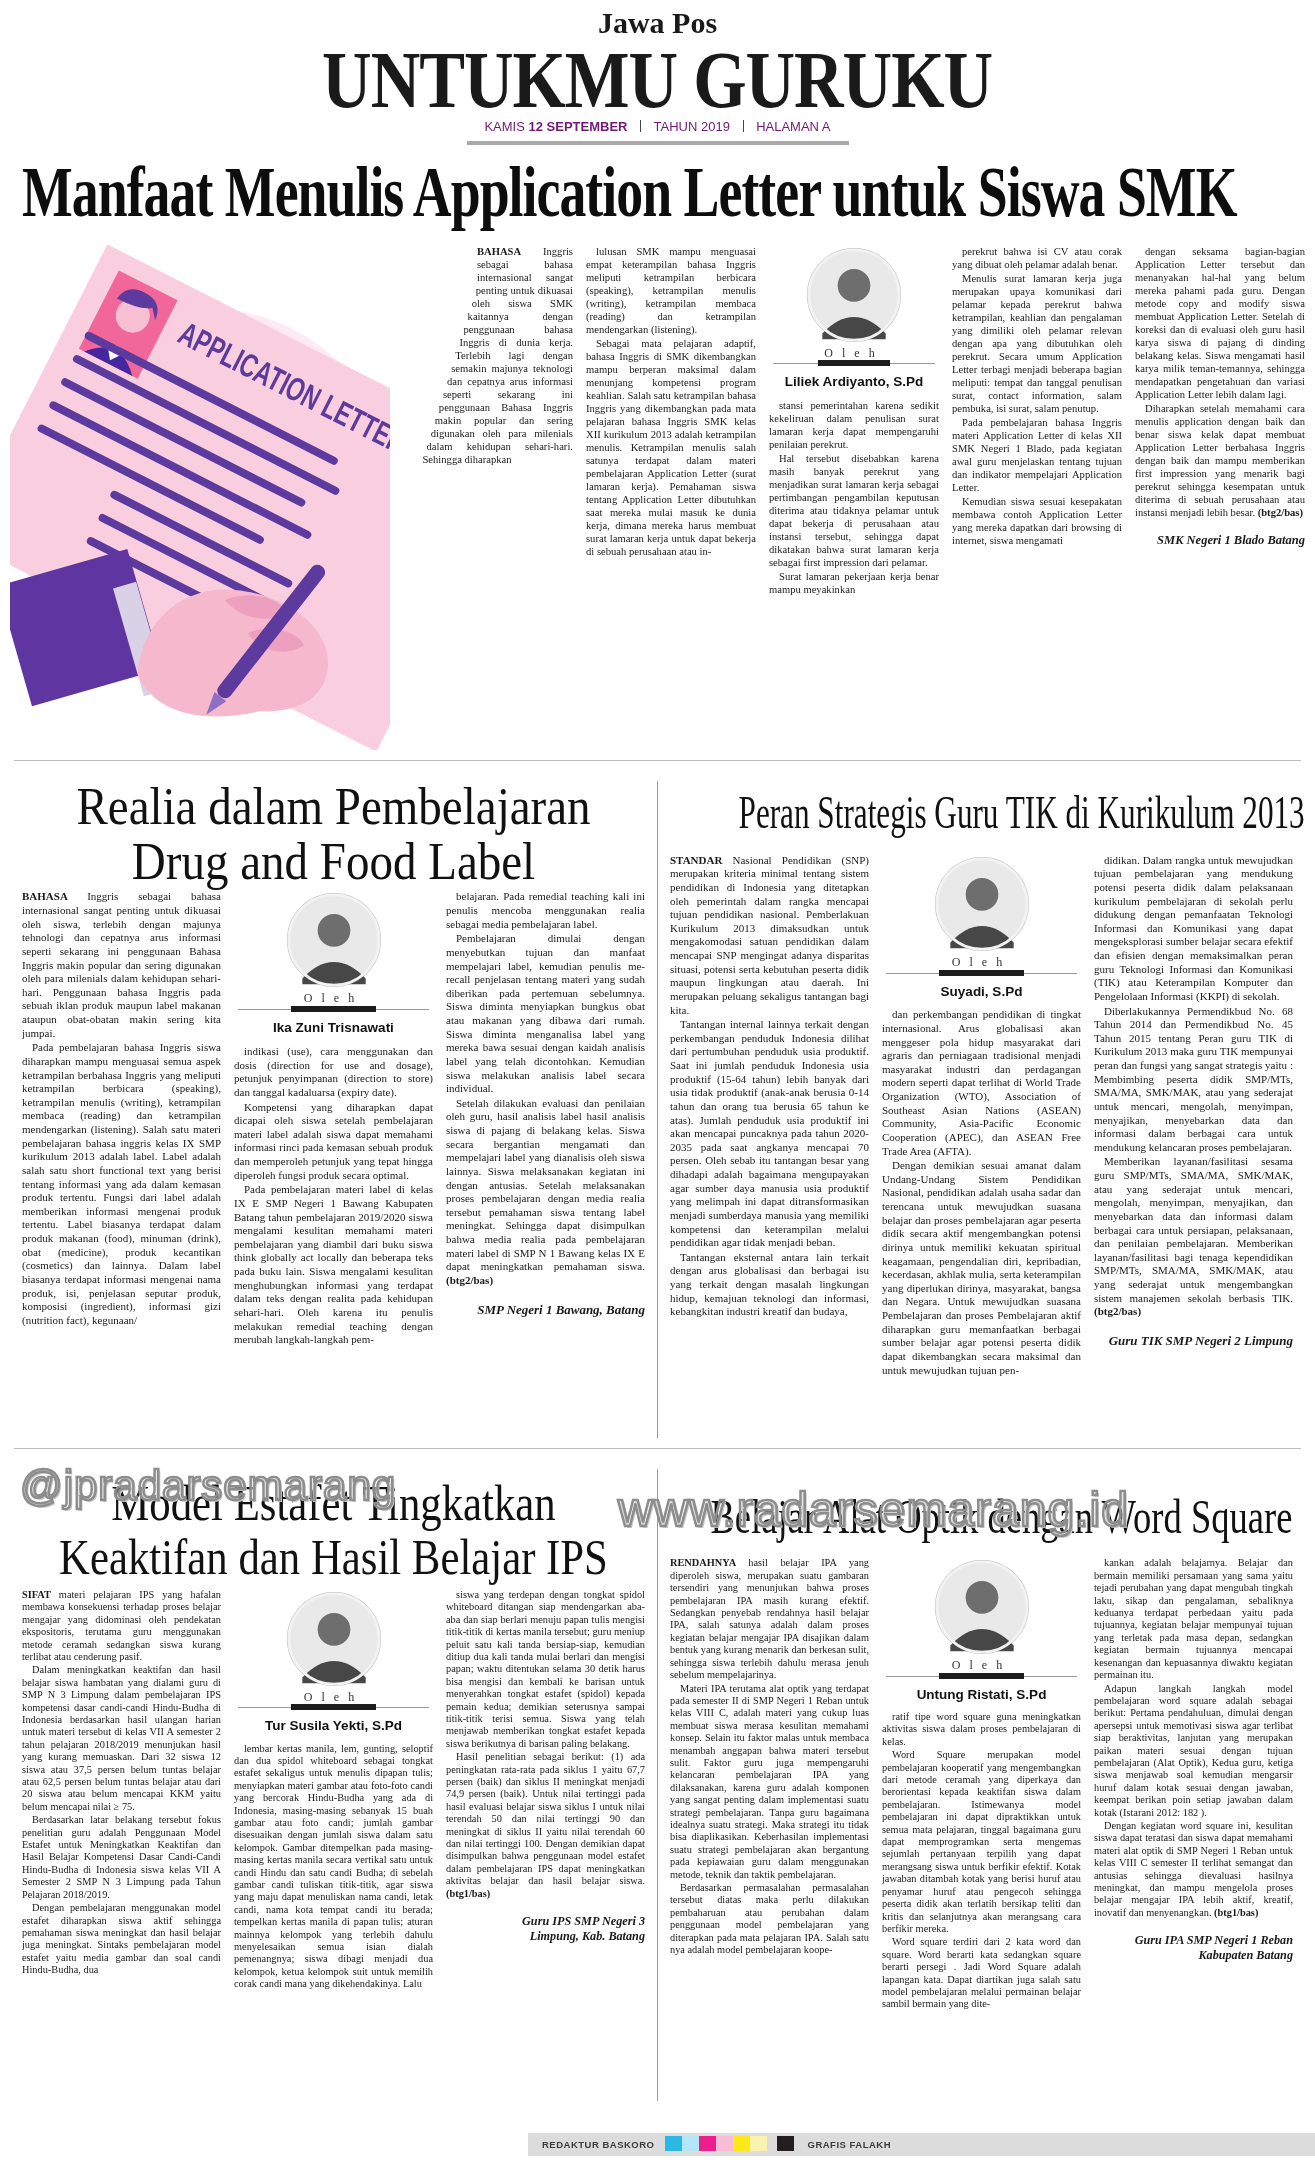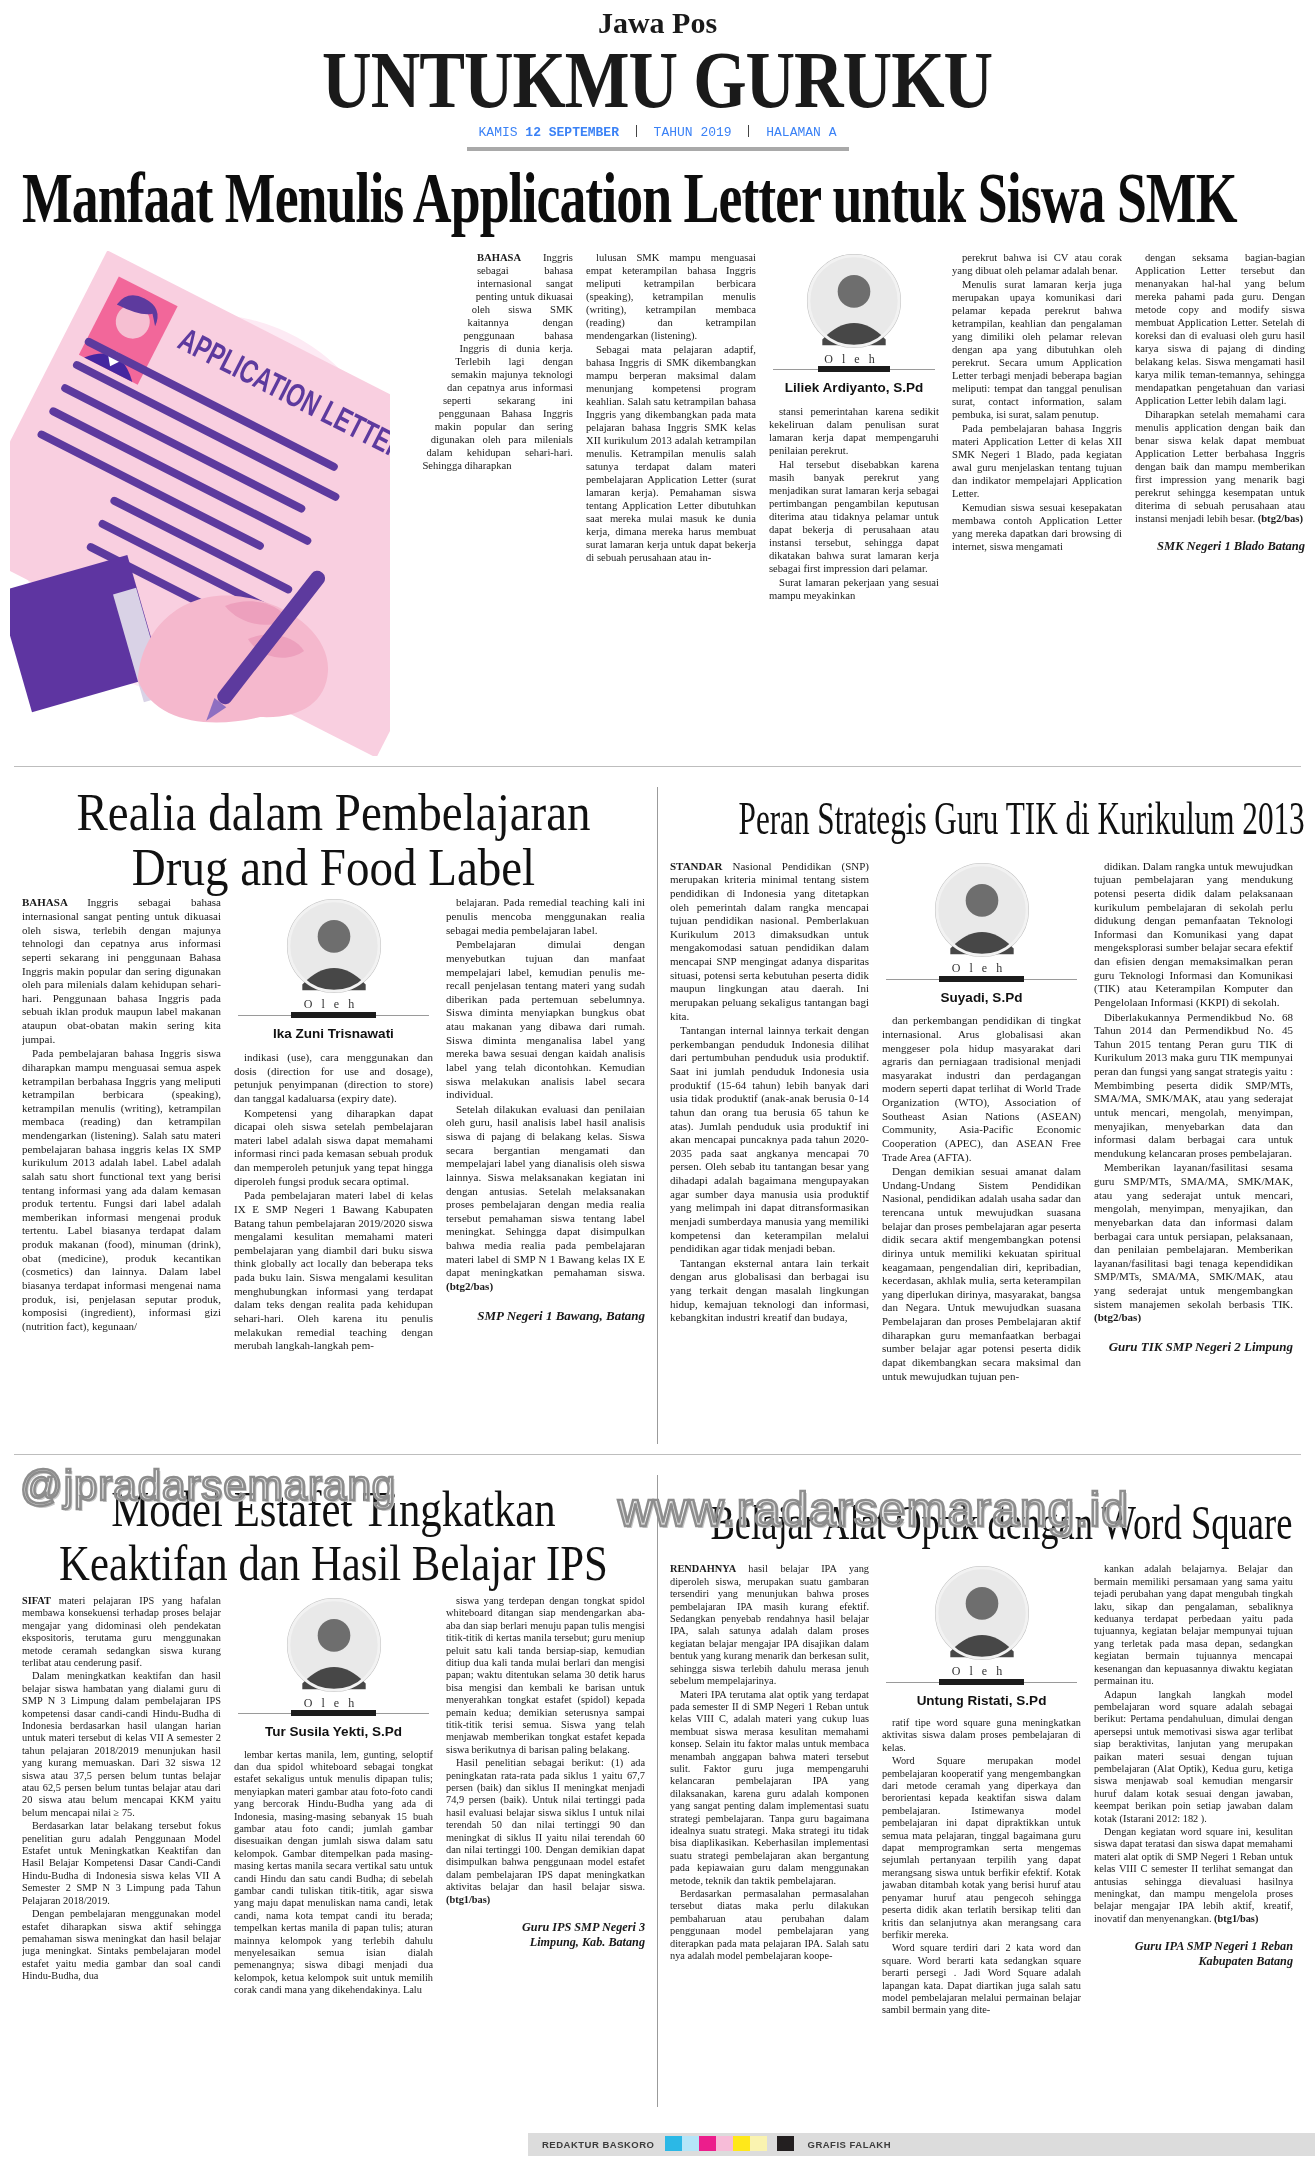--- a/index.html
+++ b/index.html
@@ -3,21 +3,21 @@
 <meta charset="utf-8">
 <style>
   html,body{margin:0;padding:0;background:#777;}
   #page{position:relative;width:1315px;height:2165px;background:#ffffff;margin:0 auto;
         font-family:"Liberation Serif",serif;color:#1a1a1a;overflow:hidden;}
   
   #masthead{text-align:center;padding-top:8px;}
   #brand{font-size:30px;font-weight:bold;letter-spacing:0px;line-height:1;}
   #mast-title{display:inline-block;font-size:66px;font-weight:bold;letter-spacing:-1px;
               transform:scale(1.04,1.22);transform-origin:center top;line-height:.95;margin-top:4px;}
-  #dateline{margin-top:20px;font-family:Liberation Mono, monospace;font-size:13px;color:#3b82f6;}
+  #dateline{margin-top:14px;font-family:Liberation Sans, sans-serif;font-size:13px;color:#701a75;}
   #dateline .sep{display:inline-block;width:1px;height:12px;background:#444;margin:0 9px;vertical-align:-1px;}
   #dateline .b{font-weight:bold;}
   #mast-rule{width:382px;height:4px;background:#a9a9a9;margin:7px auto 0;}
   
   .art-title{font-weight:bold;white-space:pre-line;color:#0d0d0d;}
   .sec-title{font-weight:400;white-space:pre-line;text-align:center;color:#111;}
   .cols{display:flex;}
   .col{flex:1;overflow:hidden;text-align:justify;}
   .col p{margin:0 0 1px 0;text-indent:10px;}
   .col p.lead{text-indent:0;}
@@ -140,21 +140,21 @@
         <path d="M17 90 Q50 56 83 90 L83 96 L17 96 Z" fill="#474747"></path>
         <circle cx="50" cy="50" r="47" fill="none" stroke="#f2f2f2" stroke-width="3"></circle>
       </svg>
     </div>
     <div class="oleh">Oleh</div>
     <div class="rule"></div>
     <div class="name">Liliek Ardiyanto, S.Pd</div>
   </div>
 <p>stansi pemerintahan karena sedikit kekeliruan dalam penulisan surat lamaran kerja dapat mempengaruhi penilaian perekrut.</p>
             <p>Hal tersebut disebabkan karena masih banyak perekrut yang menjadikan surat lamaran kerja sebagai pertimbangan pengambilan keputusan diterima atau tidaknya pelamar untuk dapat bekerja di perusahaan atau instansi tersebut, sehingga dapat dikatakan bahwa surat lamaran kerja sebagai first impression dari pelamar.</p>
-            <p>Surat lamaran pekerjaan yang sesuai mampu meyakinkan</p>
+            <p>Surat lamaran pekerjaan kerja benar mampu meyakinkan</p>
           </div><div class="col">
             <p>perekrut bahwa isi CV atau corak yang dibuat oleh pelamar adalah benar.</p>
             <p>Menulis surat lamaran kerja juga merupakan upaya komunikasi dari pelamar kepada perekrut bahwa ketrampilan, keahlian dan pengalaman yang dimiliki oleh pelamar relevan dengan apa yang dibutuhkan oleh perekrut. Secara umum Application Letter terbagi menjadi beberapa bagian meliputi: tempat dan tanggal penulisan surat, contact information, salam pembuka, isi surat, salam penutup.</p>
             <p>Pada pembelajaran bahasa Inggris materi Application Letter di kelas XII SMK Negeri 1 Blado, pada kegiatan awal guru menjelaskan tentang tujuan dan indikator mempelajari Application Letter.</p>
             <p>Kemudian siswa sesuai kesepakatan membawa contoh Application Letter yang mereka dapatkan dari browsing di internet, siswa mengamati</p>
           </div><div class="col">
             <p>dengan seksama bagian-bagian Application Letter tersebut dan menanyakan hal-hal yang belum mereka pahami pada guru. Dengan metode copy and modify siswa membuat Application Letter. Setelah di koreksi dan di evaluasi oleh guru hasil karya siswa di pajang di dinding belakang kelas. Siswa mengamati hasil karya milik teman-temannya, sehingga mendapatkan pengetahuan dan variasi Application Letter lebih dalam lagi.</p>
             <p>Diharapkan setelah memahami cara menulis application dengan baik dan benar siswa kelak dapat membuat Application Letter berbahasa Inggris dengan baik dan mampu memberikan first impression yang menarik bagi perekrut sehingga kesempatan untuk diterima di sebuah perusahaan atau instansi menjadi lebih besar.<strong> (btg2/bas)</strong></p>
             <div class="signature">SMK Negeri 1 Blado Batang</div>
           </div></div>

